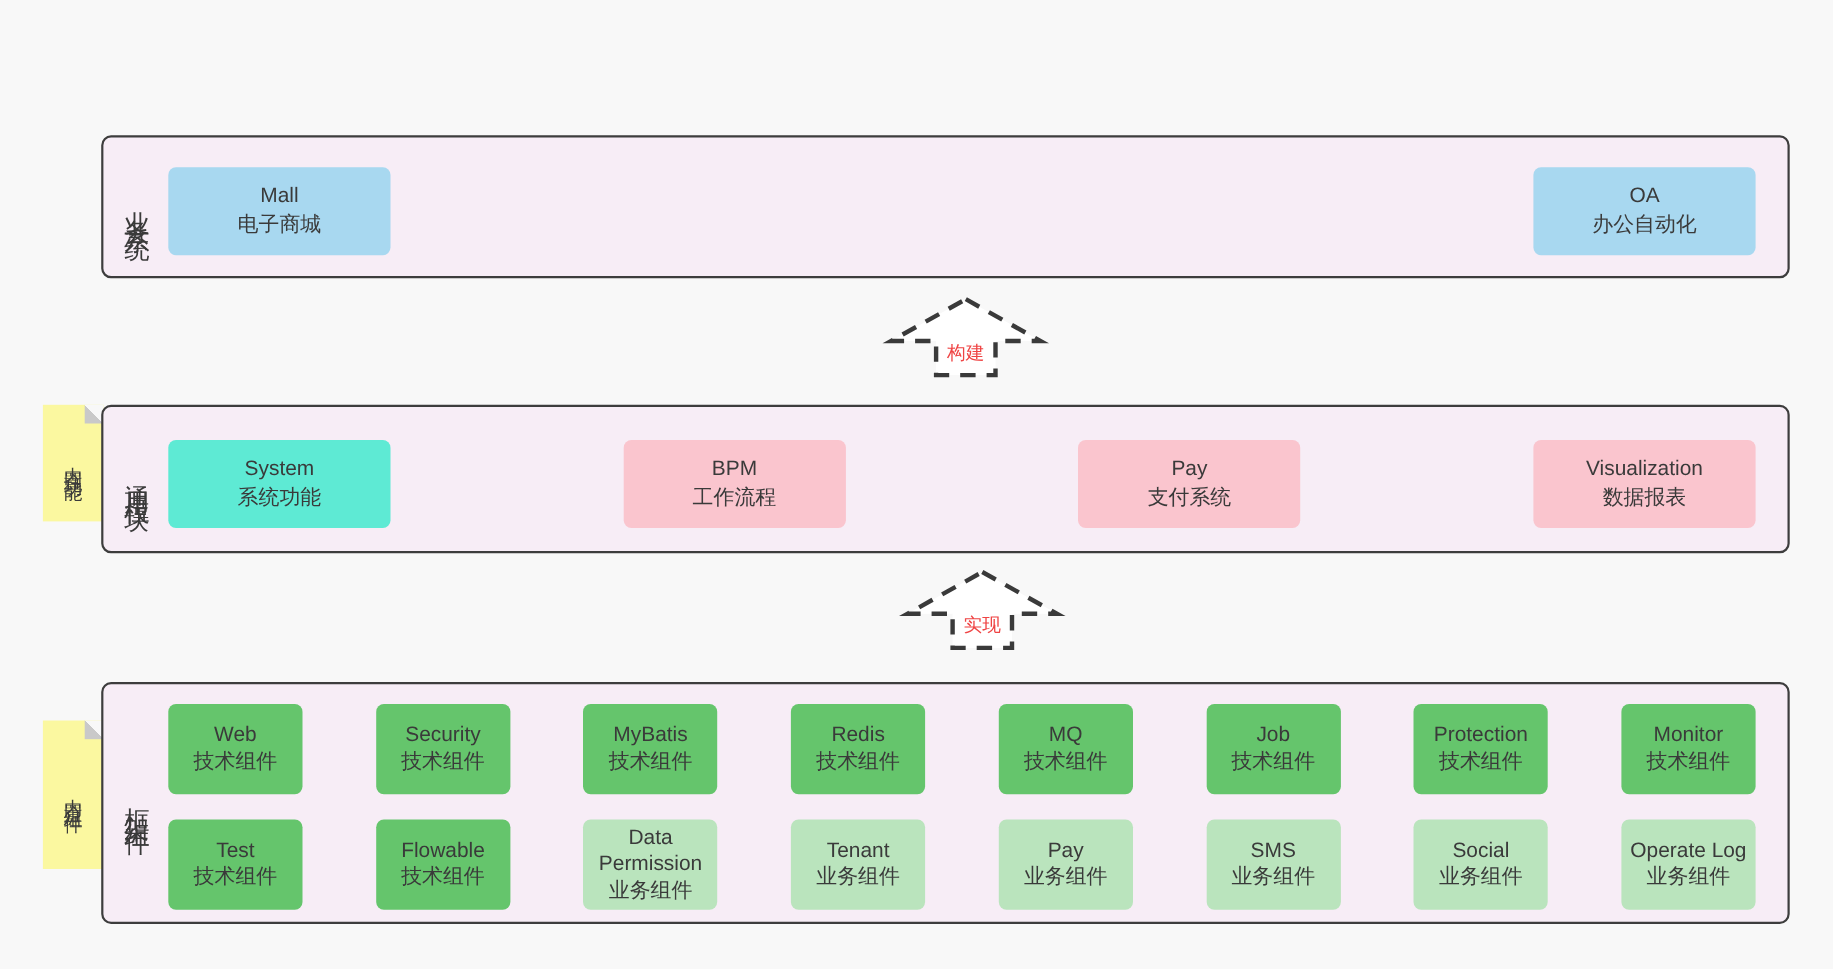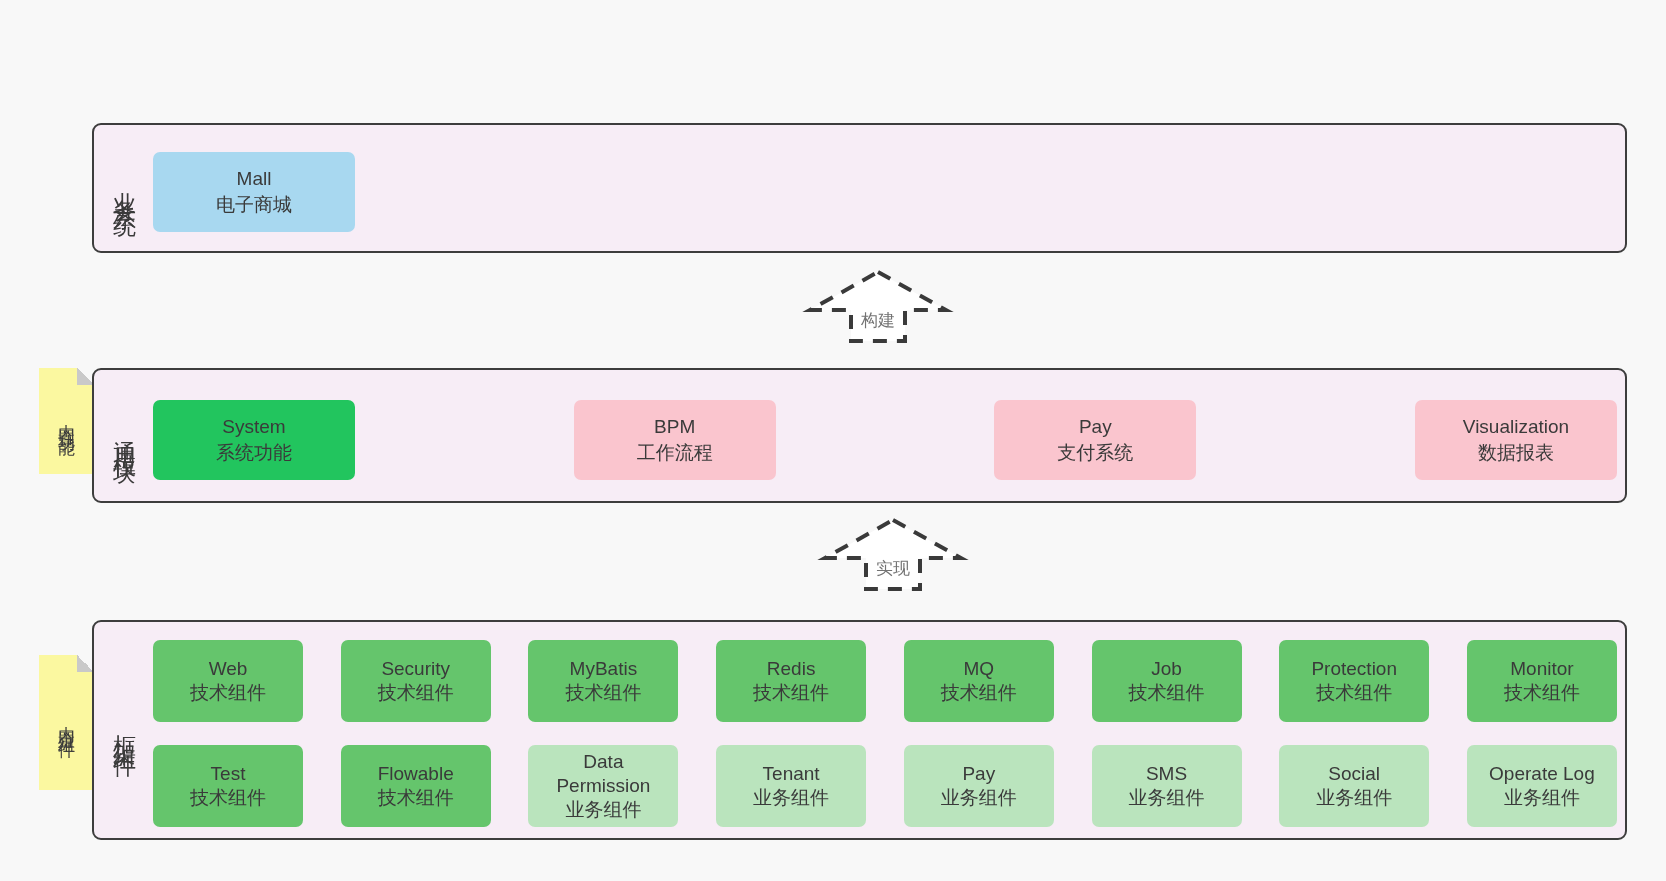--- a/index.html
+++ b/index.html
@@ -15,37 +15,37 @@
   }
   .band-1{top:123px;height:130px;}
   .band-2{top:368px;height:135px;}
   .band-3{top:620px;height:220px;}
   .band-label{
     position:absolute;left:16px;top:50%;transform:translateY(-50%);
     writing-mode:vertical-rl;text-orientation:upright;
     font-size:23px;letter-spacing:7px;color:#3a3a3a;white-space:nowrap;
   }
   .boxes{
-    position:absolute;left:59px;right:8px;
+    position:absolute;left:59px;right:29px;
     display:flex;justify-content:space-between;align-items:stretch;
   }
   .band-1 .boxes{top:27px;height:80px;}
   .band-2 .boxes{top:30px;height:80px;}
   .band-3 .boxes.row-a{top:18px;height:82px;}
   .band-3 .boxes.row-b{top:123px;height:82px;}
   .box{
     border-radius:7px;display:flex;flex-direction:column;
     align-items:center;justify-content:center;text-align:center;
     font-size:19px;line-height:26px;
   }
   .band-1 .box,.band-2 .box{width:202px;}
-  .band-3 .box{width:150px;line-height:24px;}
+  .band-3 .box{width:122px;line-height:24px;}
   .band-3 .box-name{max-width:116px;}
   .blue{background:#a8d8f0;}
-  .red{background:#22c55e;}
+  .red{background:#5eead4;}
   .pink{background:#fac5ce;}
   .green{background:#65c56c;}
   .green-light{background:#bae4bd;}
   .note{
     position:absolute;left:39px;width:55px;background:#fbf8a0;
   }
   .note-1{top:368px;height:106px;}
   .note-2{top:655px;height:135px;}
   .note-fold{
     position:absolute;top:0;right:0;width:17px;height:17px;
@@ -55,33 +55,37 @@
     position:absolute;left:50%;top:50%;transform:translate(-50%,-50%);
     writing-mode:vertical-rl;text-orientation:upright;
     font-size:17px;letter-spacing:5px;white-space:nowrap;color:#3a3a3a;
   }
   .arrow{position:absolute;width:142px;height:74px;}
   .arrow-1{left:807px;top:269px;}
   .arrow-2{left:822px;top:517px;}
   .arrow svg{position:absolute;left:0;top:0;width:100%;height:100%;overflow:visible;}
   .arrow-label{
     position:absolute;left:50%;top:40px;transform:translateX(-50%);
-    background:#ffffff;padding:0 3px;font-size:17px;color:#737373;white-space:nowrap;
+    background:#ffffff;padding:0 3px;font-size:17px;color:#ef4444;white-space:nowrap;
   }
 </style>
 </head>
 <body>
 
 <div class="band band-1">
   <div class="band-label">业务系统</div>
   <div class="boxes">
       <div class="box blue">
         <div class="box-name">Mall</div>
         <div class="box-desc">电子商城</div>
       </div>
+      <div class="box blue">
+        <div class="box-name">OA</div>
+        <div class="box-desc">办公自动化</div>
+      </div>
     </div>
 </div>
 
 <div class="arrow arrow-1">
   <svg viewBox="0 0 142 74">
     <path d="M71 3 L139 41 L98 41 L98 72 L44 72 L44 41 L3 41 Z" fill="#ffffff" stroke="#3a3a3a" stroke-width="4" stroke-dasharray="14 10" stroke-linejoin="miter"></path>
   </svg>
   <span class="arrow-label">构建</span>
 </div>
 

